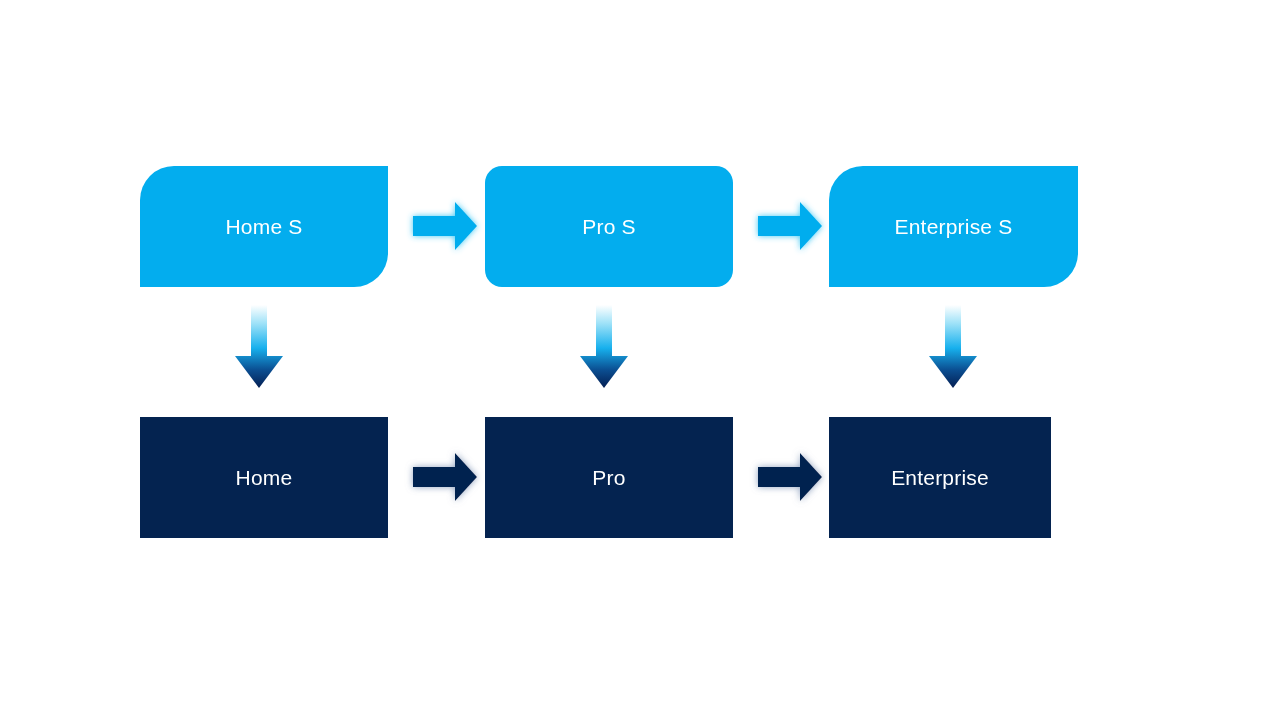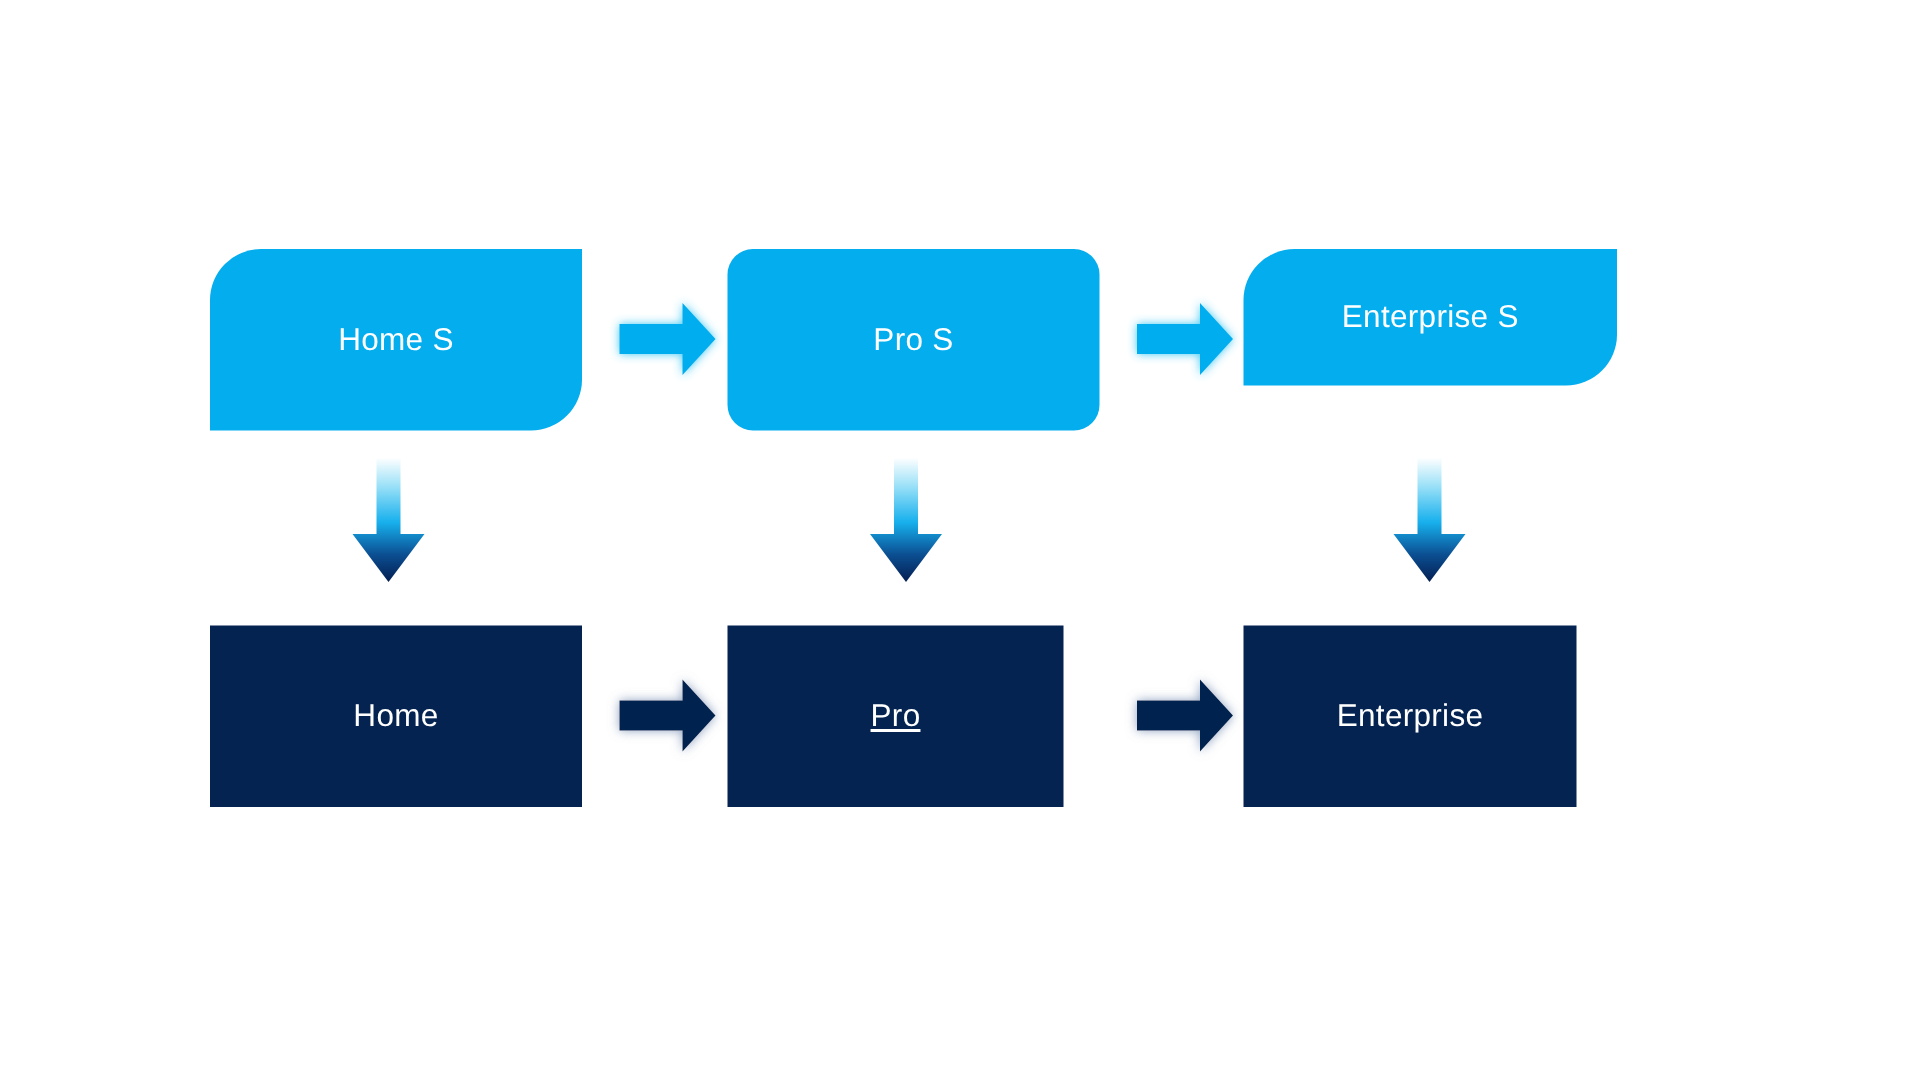--- a/index.html
+++ b/index.html
@@ -72,29 +72,29 @@
 <div id="canvas">
 
   <div class="node tier-s" style="left:140px; top:166px; width:248px; height:121px;">
     <span class="node-label">Home S</span>
   </div>
 
   <div class="node tier-s" style="left:485px; top:166px; width:248px; height:121px;border-radius:17px;">
     <span class="node-label">Pro S</span>
   </div>
 
-  <div class="node tier-s" style="left:829px; top:166px; width:249px; height:91px;">
+  <div class="node tier-s" style="left:829px; top:166px; width:249px; height:121px;">
     <span class="node-label">Enterprise S</span>
   </div>
 
   <div class="node tier-base" style="left:140px; top:417px; width:248px; height:121px;">
     <span class="node-label">Home</span>
   </div>
 
-  <div class="node tier-base" style="left:485px; top:417px; width:224px; height:121px;text-decoration:underline;">
+  <div class="node tier-base" style="left:485px; top:417px; width:248px; height:121px;">
     <span class="node-label">Pro</span>
   </div>
 
   <div class="node tier-base" style="left:829px; top:417px; width:222px; height:121px;">
     <span class="node-label">Enterprise</span>
   </div>
 
   <div class="arrow-h" style="left:405px; top:196px;">
     <svg viewBox="0 0 78 60" xmlns="http://www.w3.org/2000/svg">
       <defs>

